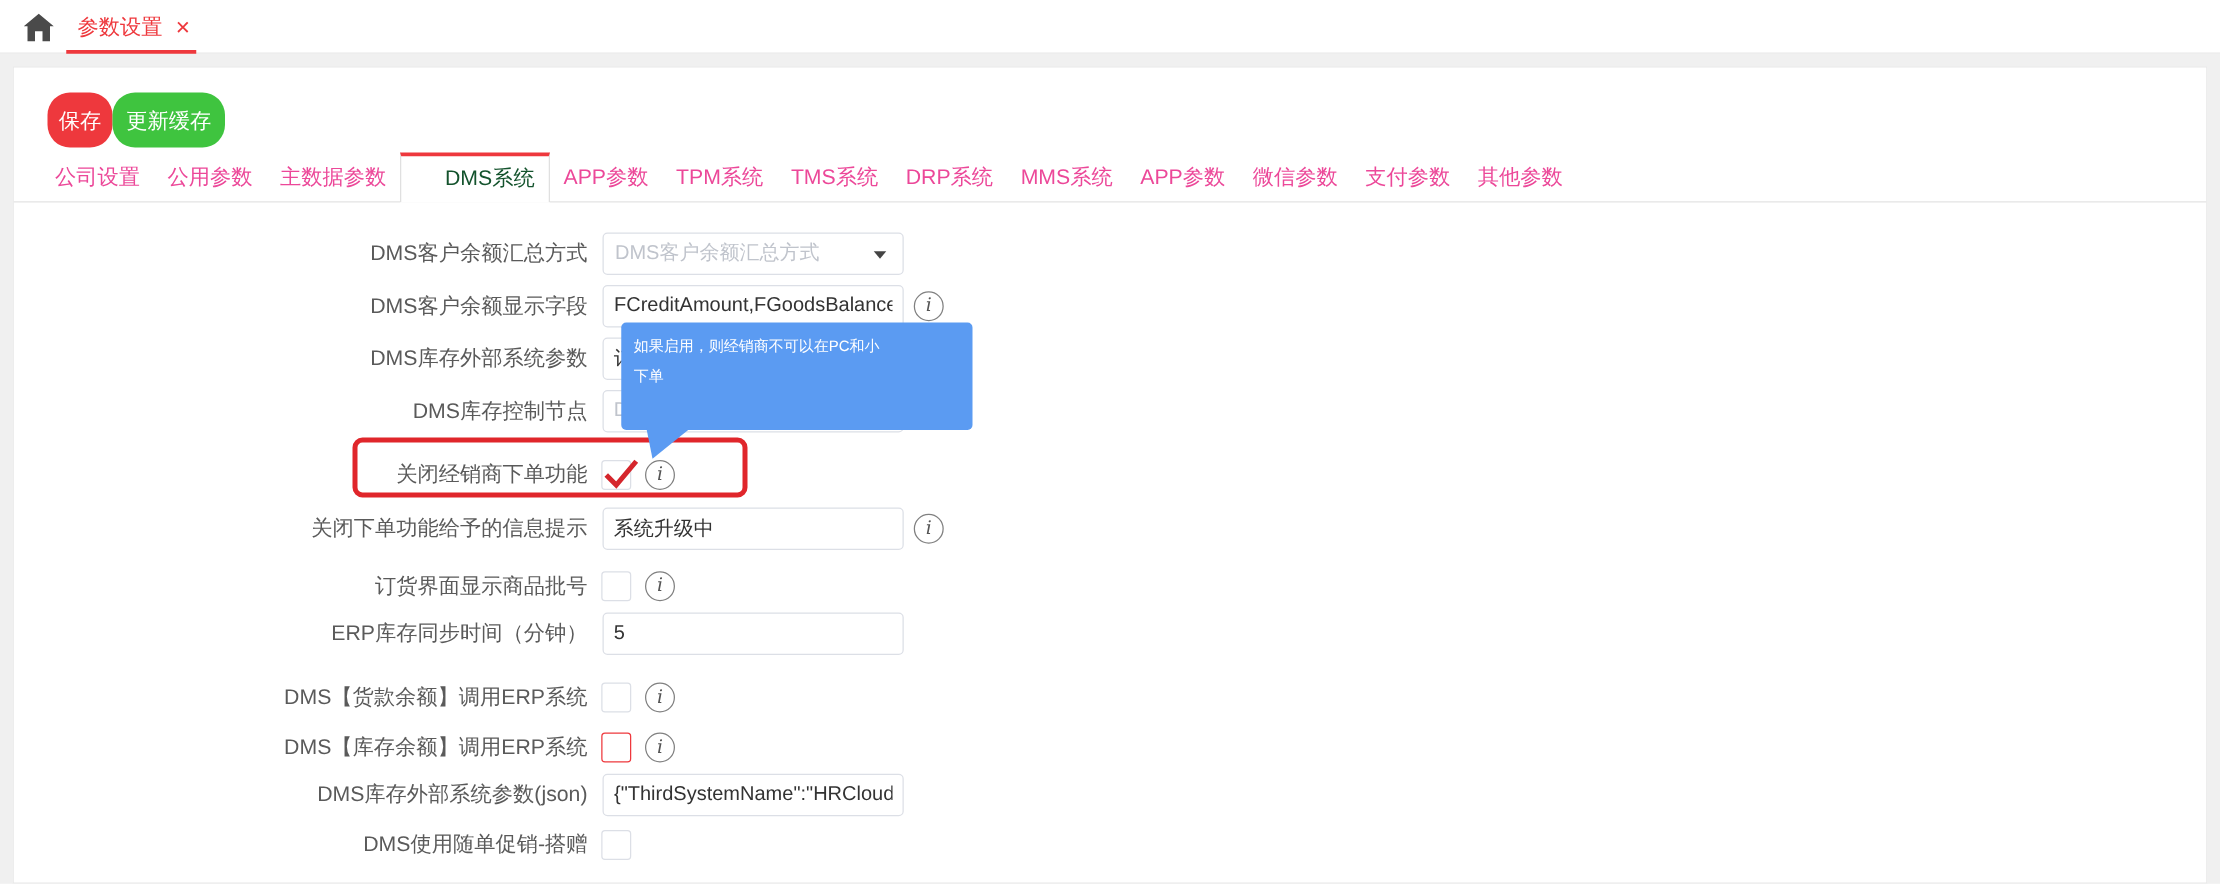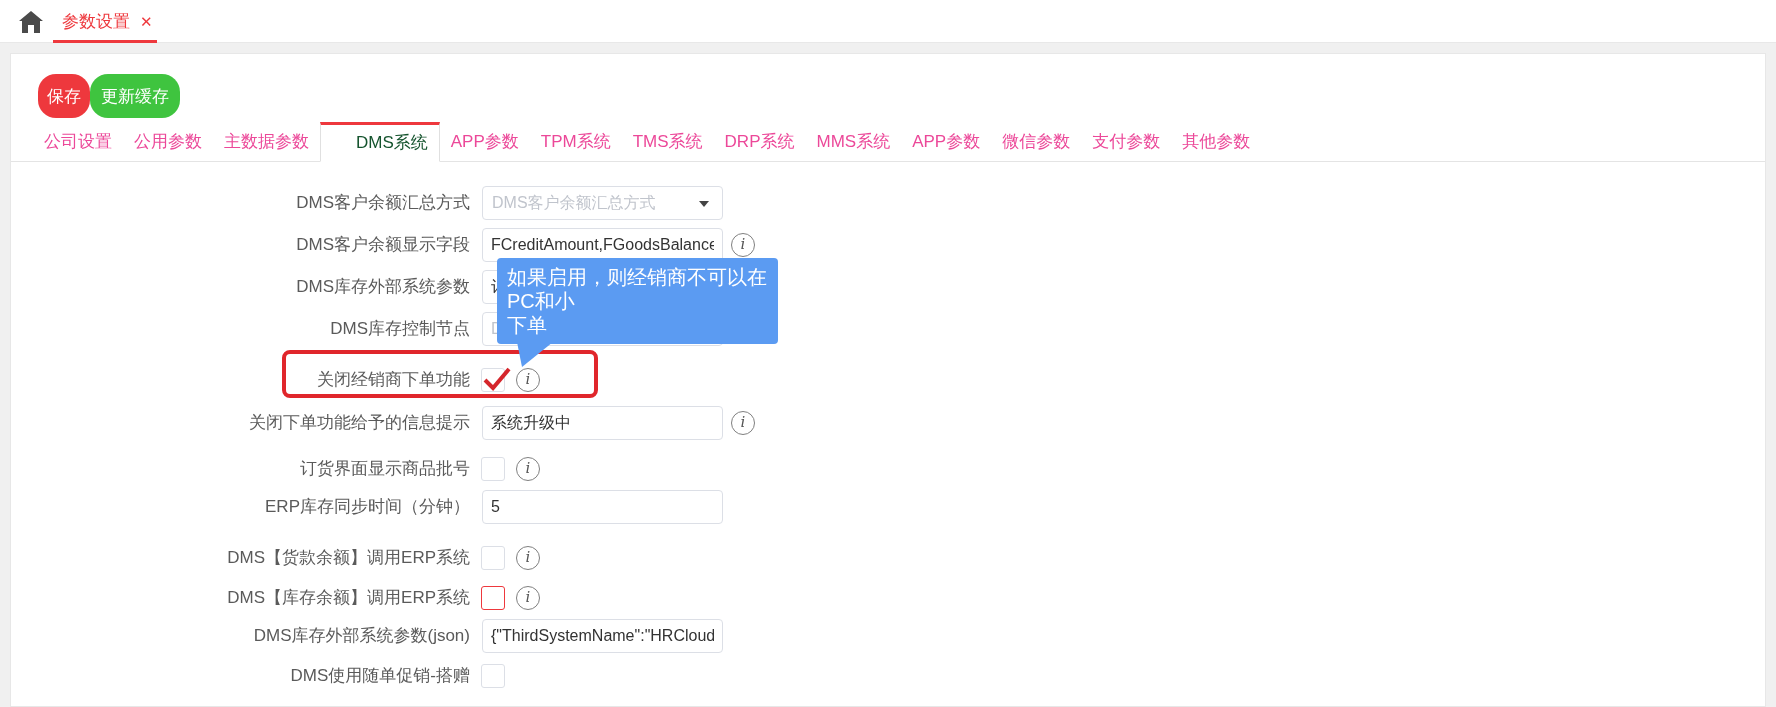--- a/index.html
+++ b/index.html
@@ -43,21 +43,21 @@
   .cbx.red { border-color:#ee383d; }
   .cbx svg { position:absolute; left:-2px; top:-6px; overflow:visible; }
   .info { position:absolute; width:24px; height:24px; border:1.5px solid #808080; border-radius:50%; color:#555; font-family:"DejaVu Serif","Liberation Serif",serif; font-style:italic; font-size:15px; text-align:center; line-height:21px; cursor:pointer; background:#fff0; }
   .info.atcb { left:516px; top:0; }
   .info.atin { left:731px; top:5px; }
 
   
   .hl-rect { position:absolute; left:282px; top:350px; width:316px; height:48px; border:4px solid #e0262b; border-radius:8px; z-index:20; pointer-events:none; }
 
   
-  .tip { position:absolute; left:497px; top:258px; width:281px; height:86px; background:#5b9bf2; border-radius:4px; color:#fff; font-size:20px; line-height:24px; padding:7px 10px; z-index:30; }
+  .tip { position:absolute; left:497px; top:258px; width:281px; height:86px; background:#5b9bf2; border-radius:4px; color:#fff; font-size:12px; line-height:24px; padding:7px 10px; z-index:30; }
   .tip-arrow { position:absolute; left:507px; top:342px; z-index:30; }
 </style>
 </head>
 <body>
 
 <div id="root">
 
   <div class="topbar">
     <svg class="home-ic" viewBox="0 0 26 24">
       <path d="M13 1 L25 11 L22 11 L22 23 L16 23 L16 15 L10 15 L10 23 L4 23 L4 11 L1 11 Z" fill="#4a4a4a"></path>

